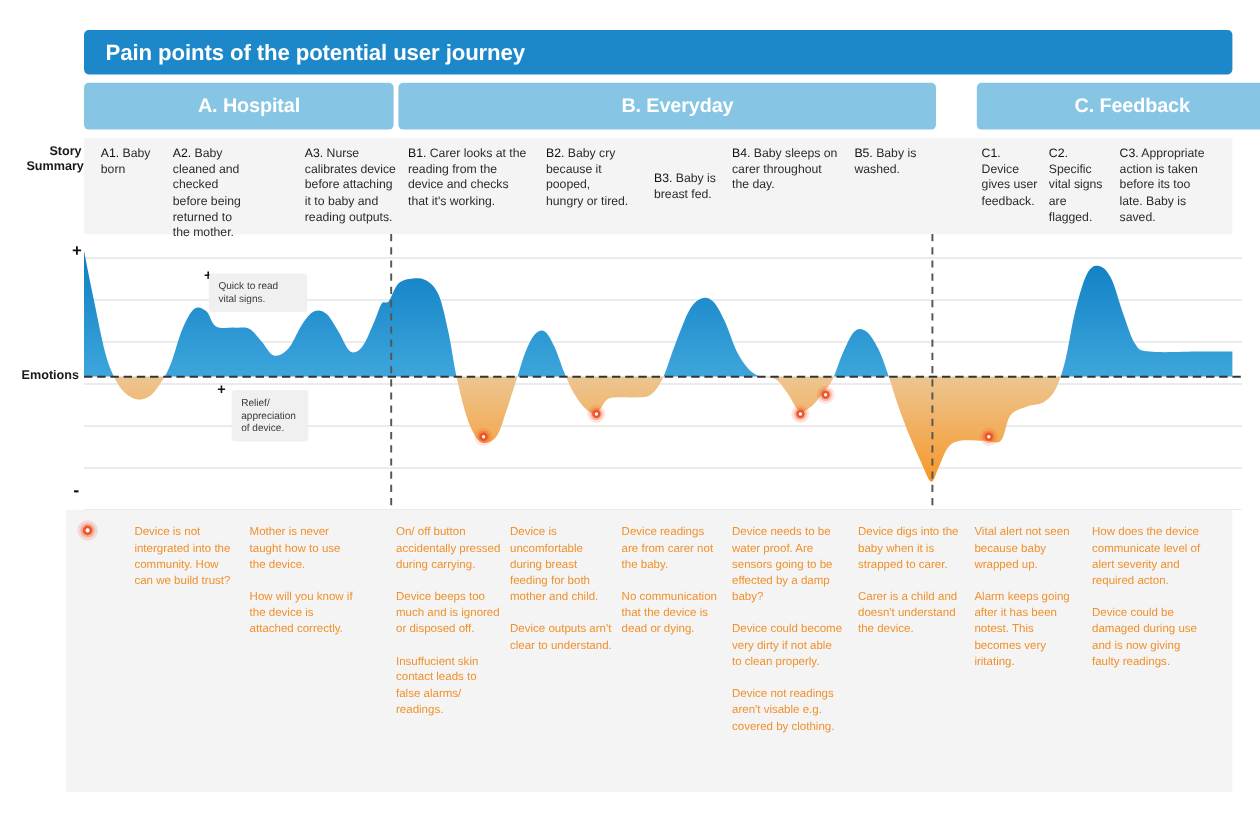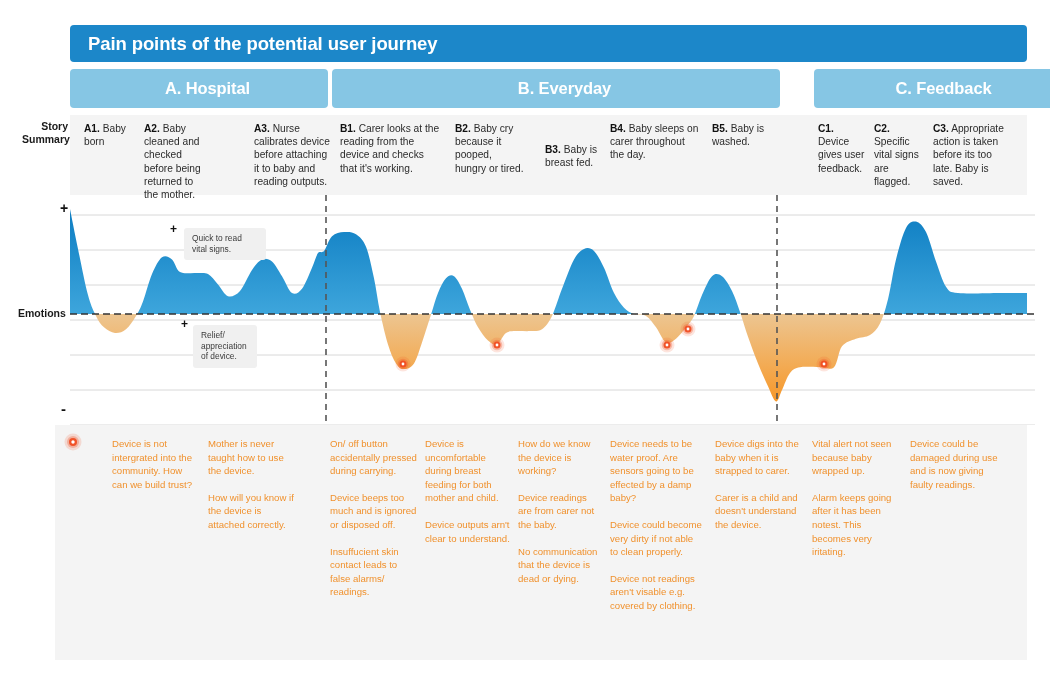--- a/index.html
+++ b/index.html
@@ -67,21 +67,21 @@
     color: #1a1a1a;
     line-height: 13px;
   }
   .story-cell {
     position: absolute;
     top: 122px;
     font-size: 10.2px;
     line-height: 13.2px;
     color: #2b2b2b;
   }
-  .story-cell b { font-weight: bold; color: #111; }
+  .story-cell b { font-weight: normal; color: #111; }
 
   
   .chart-wrap {
     position: absolute;
     left: 0; top: 195px;
     width: 1050px; height: 230px;
   }
   .emotions-label {
     position: absolute;
     left: 18px; top: 307px;
@@ -256,21 +256,21 @@
           </svg></div>
       </div>
   </div>
 
   <div class="emotions-label">Emotions</div>
   <div class="axis-plus">+</div>
   <div class="axis-minus">-</div>
 
   <div id="callouts">
       <div class="callout-plus" style="left: 170px; top: 222px;">+</div>
-      <div class="callout" style="left: 184px; top: 228px; width: 82px;">Quick to read vital signs.</div>
+      <div class="callout" style="left: 174px; top: 228px; width: 82px;">Quick to read vital signs.</div>
       <div class="callout-plus" style="left: 181px; top: 317px;">+</div>
       <div class="callout" style="left: 193px; top: 325px; width: 64px;">Relief/ appreciation of device.</div>
     </div>
 
   <div class="pain-panel"></div>
   <div class="legend-dot">
     <svg width="18" height="18" viewBox="0 0 18 18">
       <circle cx="9" cy="9" r="8.5" fill="#F04E23" opacity="0.16"></circle>
       <circle cx="9" cy="9" r="6" fill="#F04E23" opacity="0.30"></circle>
       <circle cx="9" cy="9" r="4" fill="#F04E23" opacity="0.95"></circle>
@@ -288,35 +288,35 @@
       <div class="pain-col" style="left: 330px; width: 88px;">
         <div class="pain-item">On/ off button accidentally pressed during carrying.</div>
         <div class="pain-item">Device beeps too much and is ignored or disposed off.</div>
         <div class="pain-item">Insuffucient skin contact leads to false alarms/ readings.</div>
       </div>
       <div class="pain-col" style="left: 425px; width: 88px;">
         <div class="pain-item">Device is uncomfortable during breast feeding for both mother and child.</div>
         <div class="pain-item">Device outputs arn't clear to understand.</div>
       </div>
       <div class="pain-col" style="left: 518px; width: 85px;">
-        <div class="pain-item">How do we know the device is working?</div>
         <div class="pain-item">Device readings are from carer not the baby.</div>
         <div class="pain-item">No communication that the device is dead or dying.</div>
       </div>
       <div class="pain-col" style="left: 610px; width: 92px;">
         <div class="pain-item">Device needs to be water proof. Are sensors going to be effected by a damp baby?</div>
         <div class="pain-item">Device could become very dirty if not able to clean properly.</div>
         <div class="pain-item">Device not readings aren't visable e.g. covered by clothing.</div>
       </div>
       <div class="pain-col" style="left: 715px; width: 86px;">
         <div class="pain-item">Device digs into the baby when it is strapped to carer.</div>
         <div class="pain-item">Carer is a child and doesn't understand the device.</div>
       </div>
       <div class="pain-col" style="left: 812px; width: 86px;">
         <div class="pain-item">Vital alert not seen because baby wrapped up.</div>
         <div class="pain-item">Alarm keeps going after it has been notest. This becomes very iritating.</div>
       </div>
       <div class="pain-col" style="left: 910px; width: 96px;">
+        <div class="pain-item">How does the device communicate level of alert severity and required acton.</div>
         <div class="pain-item">Device could be damaged during use and is now giving faulty readings.</div>
       </div>
     </div>
 
 </div>
 
 </body></html>

